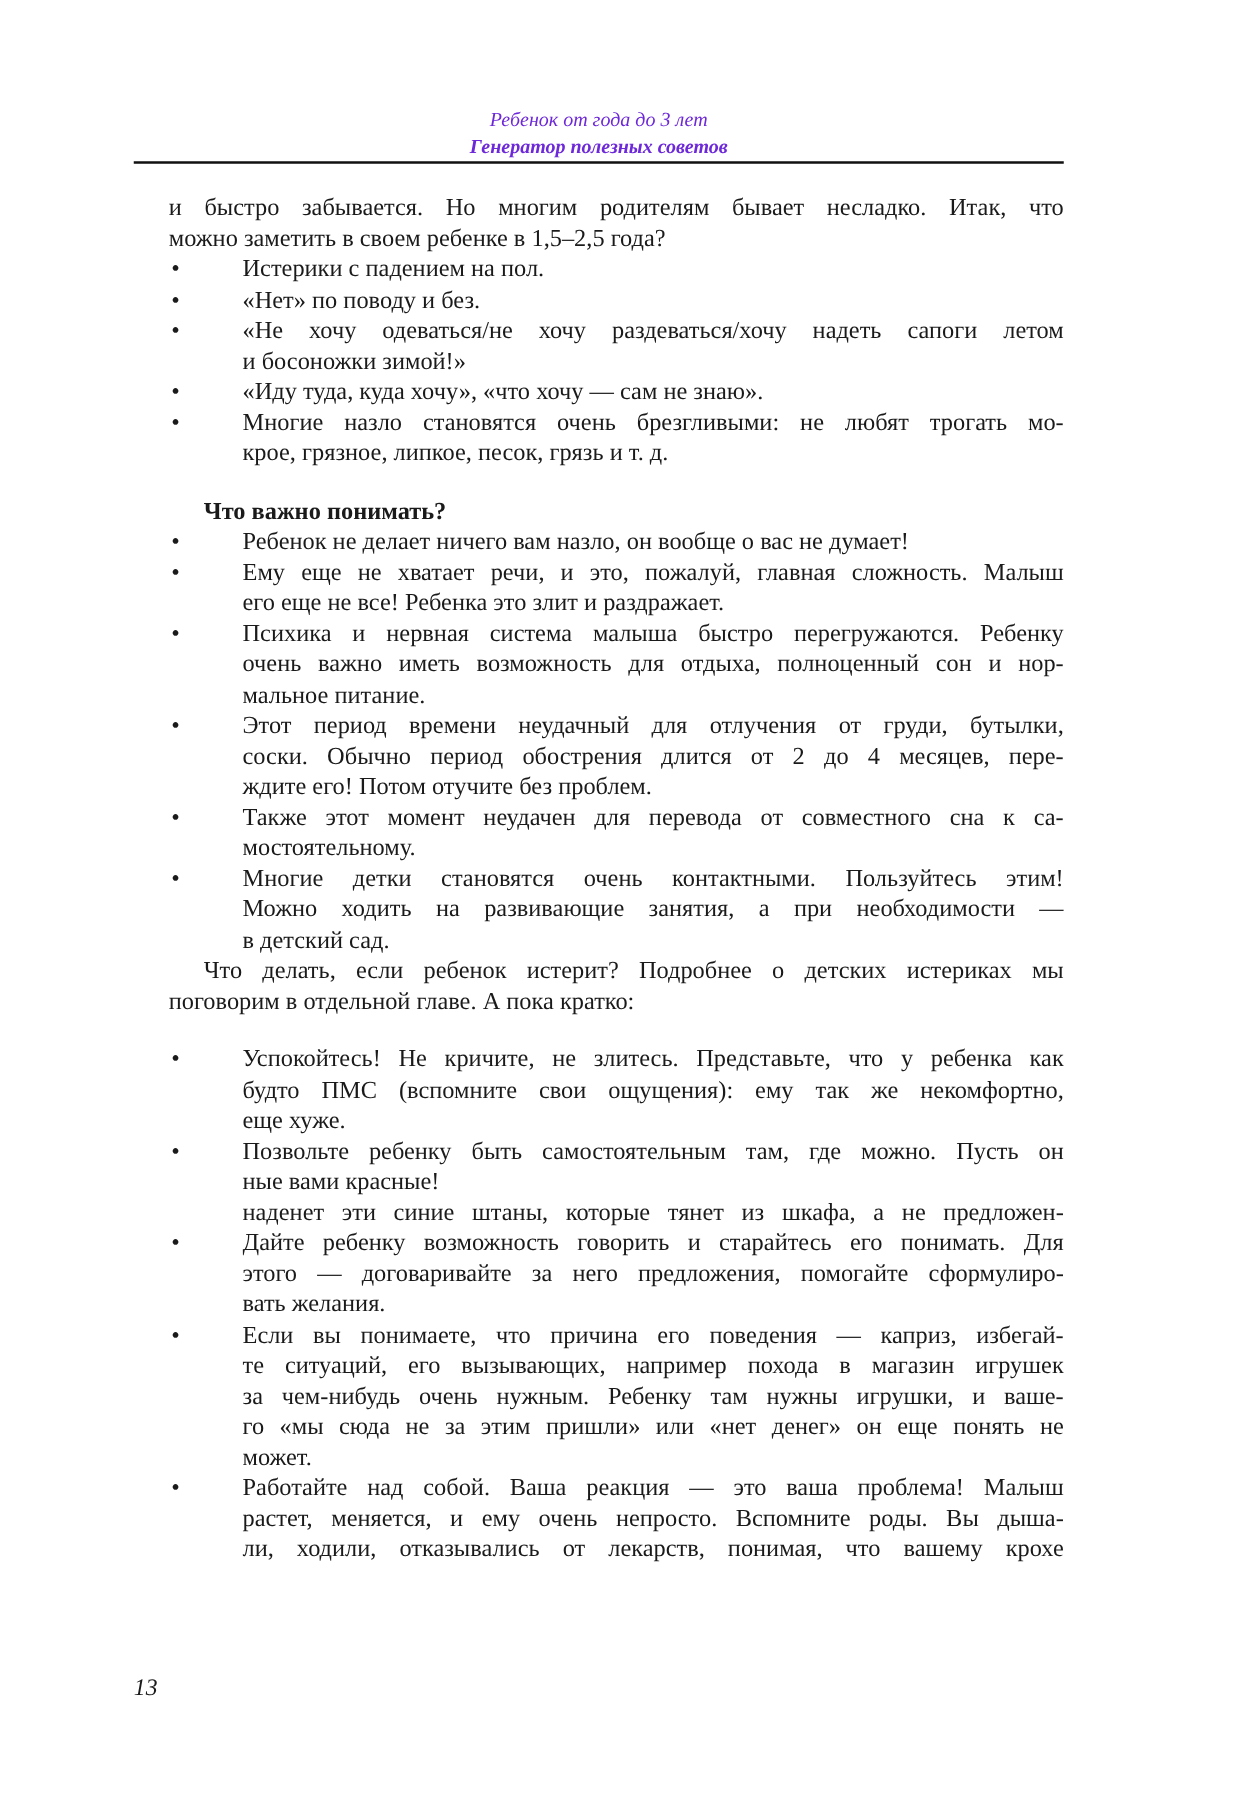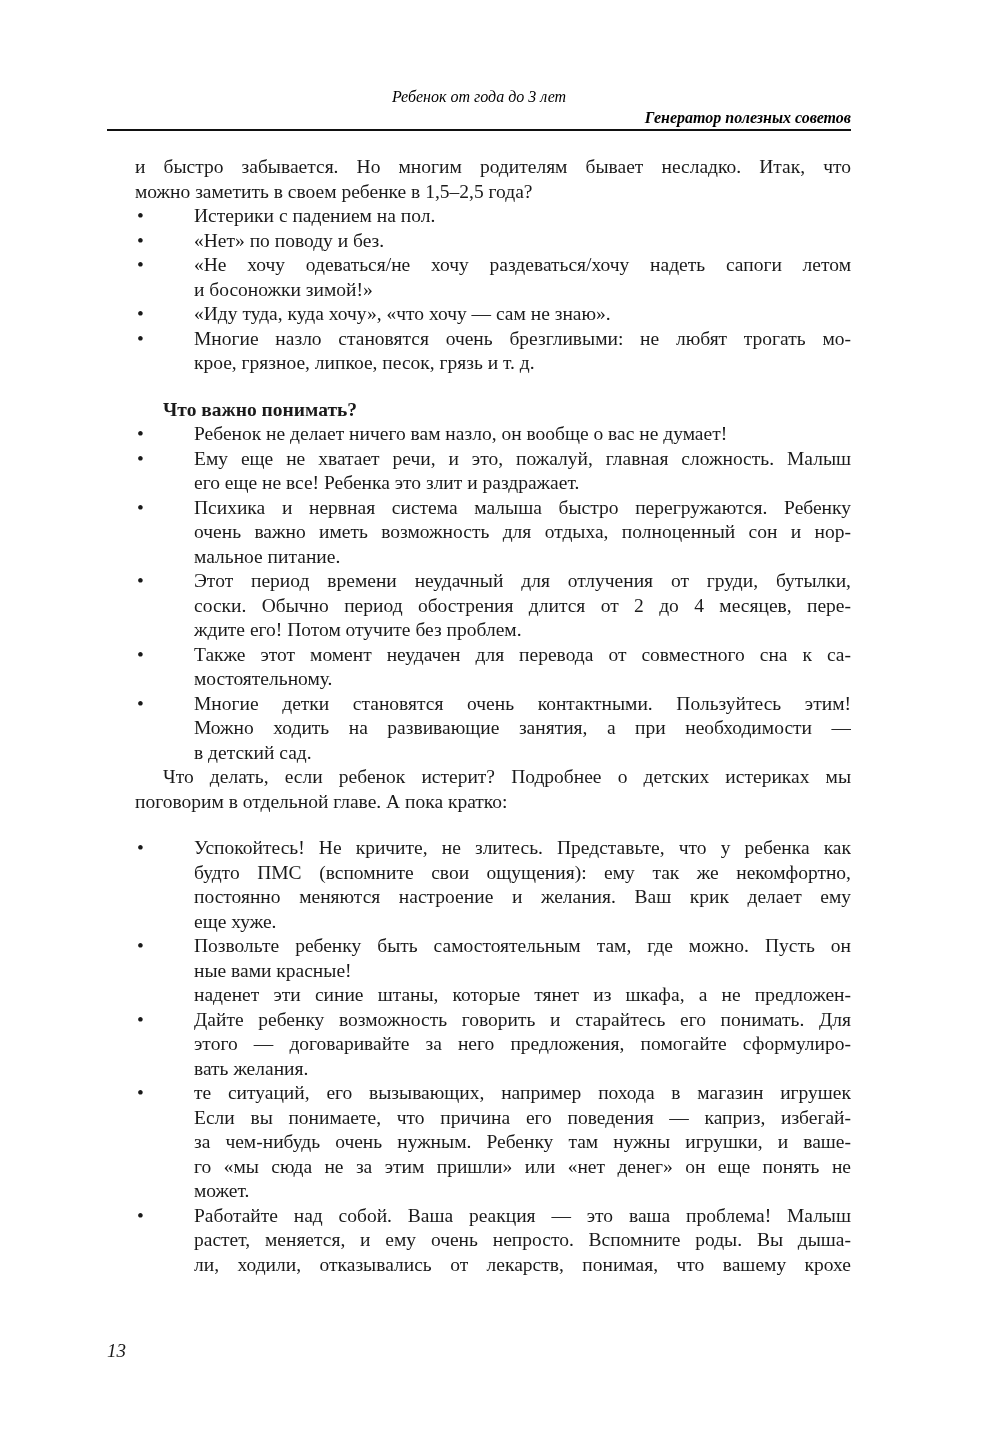--- a/index.html
+++ b/index.html
@@ -1,20 +1,20 @@
 <!DOCTYPE html>
 <html><head>
 <meta charset="utf-8">
 <style>
   html, body { margin: 0; padding: 0; background: #ffffff; }
   body { width: 986px; height: 1447px; position: relative; overflow: hidden;
          font-family: "DejaVu Serif", "Liberation Serif", serif; color: #1a1a1a; }
   .running-head { position: absolute; left: 107px; width: 744px; top: 86px; text-align: center;
-                  font-family: "Liberation Serif", serif; font-style: italic; font-size: 16px; line-height: 21px; color: #000000; }
-  .running-head .sub { font-weight: bold; text-align: right; }
+                  font-family: "Liberation Serif", serif; font-style: italic; font-size: 16px; line-height: 21px; color: #6d28d9; }
+  .running-head .sub { font-weight: bold; }
   .rule { position: absolute; left: 107px; width: 744px; top: 129px; height: 0; border-top: 2px solid #111; }
   .body { position: absolute; left: 107px; width: 744px; top: 155px;
           font-family: "Liberation Serif", serif; font-size: 19.5px; line-height: 24.5px; }
   .line { display: block; white-space: nowrap; height: 24.5px; margin-left: 28px; }
   .just { text-align: justify; text-align-last: justify; white-space: normal; overflow: hidden; }
   .bullet-item { position: relative; padding-left: 59px; }
   .bullet-item .dot { position: absolute; left: 30px; top: 0; }
   .gap2 { height: 22px; }
   .heading { font-weight: bold; }
   .indent { text-indent: 28px; }
@@ -98,39 +98,38 @@
     <div>
       <span class="line just indent">Что делать, если ребенок истерит? Подробнее о детских истериках мы</span>
       <span class="line">поговорим в отдельной главе. А пока кратко:</span>
     </div>
     <div class="gap2"></div>
     <div>
       <div class="bullet-item">
         <span class="dot">•</span>
         <span class="line just">Успокойтесь! Не кричите, не злитесь. Представьте, что у ребенка как</span>
         <span class="line just">будто ПМС (вспомните свои ощущения): ему так же некомфортно,</span>
-        <span class="line just">постоянно меняются настроение и желания. Ваш крик делает ему</span>
         <span class="line">еще хуже.</span>
       </div>
       <div class="bullet-item">
         <span class="dot">•</span>
         <span class="line just">Позвольте ребенку быть самостоятельным там, где можно. Пусть он</span>
         <span class="line">ные вами красные!</span>
         <span class="line just">наденет эти синие штаны, которые тянет из шкафа, а не предложен-</span>
       </div>
       <div class="bullet-item">
         <span class="dot">•</span>
         <span class="line just">Дайте ребенку возможность говорить и старайтесь его понимать. Для</span>
         <span class="line just">этого — договаривайте за него предложения, помогайте сформулиро-</span>
         <span class="line">вать желания.</span>
       </div>
       <div class="bullet-item">
         <span class="dot">•</span>
+        <span class="line just">Если вы понимаете, что причина его поведения — каприз, избегай-</span>
         <span class="line just">те ситуаций, его вызывающих, например похода в магазин игрушек</span>
-        <span class="line just">Если вы понимаете, что причина его поведения — каприз, избегай-</span>
         <span class="line just">за чем-нибудь очень нужным. Ребенку там нужны игрушки, и ваше-</span>
         <span class="line just">го «мы сюда не за этим пришли» или «нет денег» он еще понять не</span>
         <span class="line">может.</span>
       </div>
       <div class="bullet-item">
         <span class="dot">•</span>
         <span class="line just">Работайте над собой. Ваша реакция — это ваша проблема! Малыш</span>
         <span class="line just">растет, меняется, и ему очень непросто. Вспомните роды. Вы дыша-</span>
         <span class="line just">ли, ходили, отказывались от лекарств, понимая, что вашему крохе</span>
       </div>

